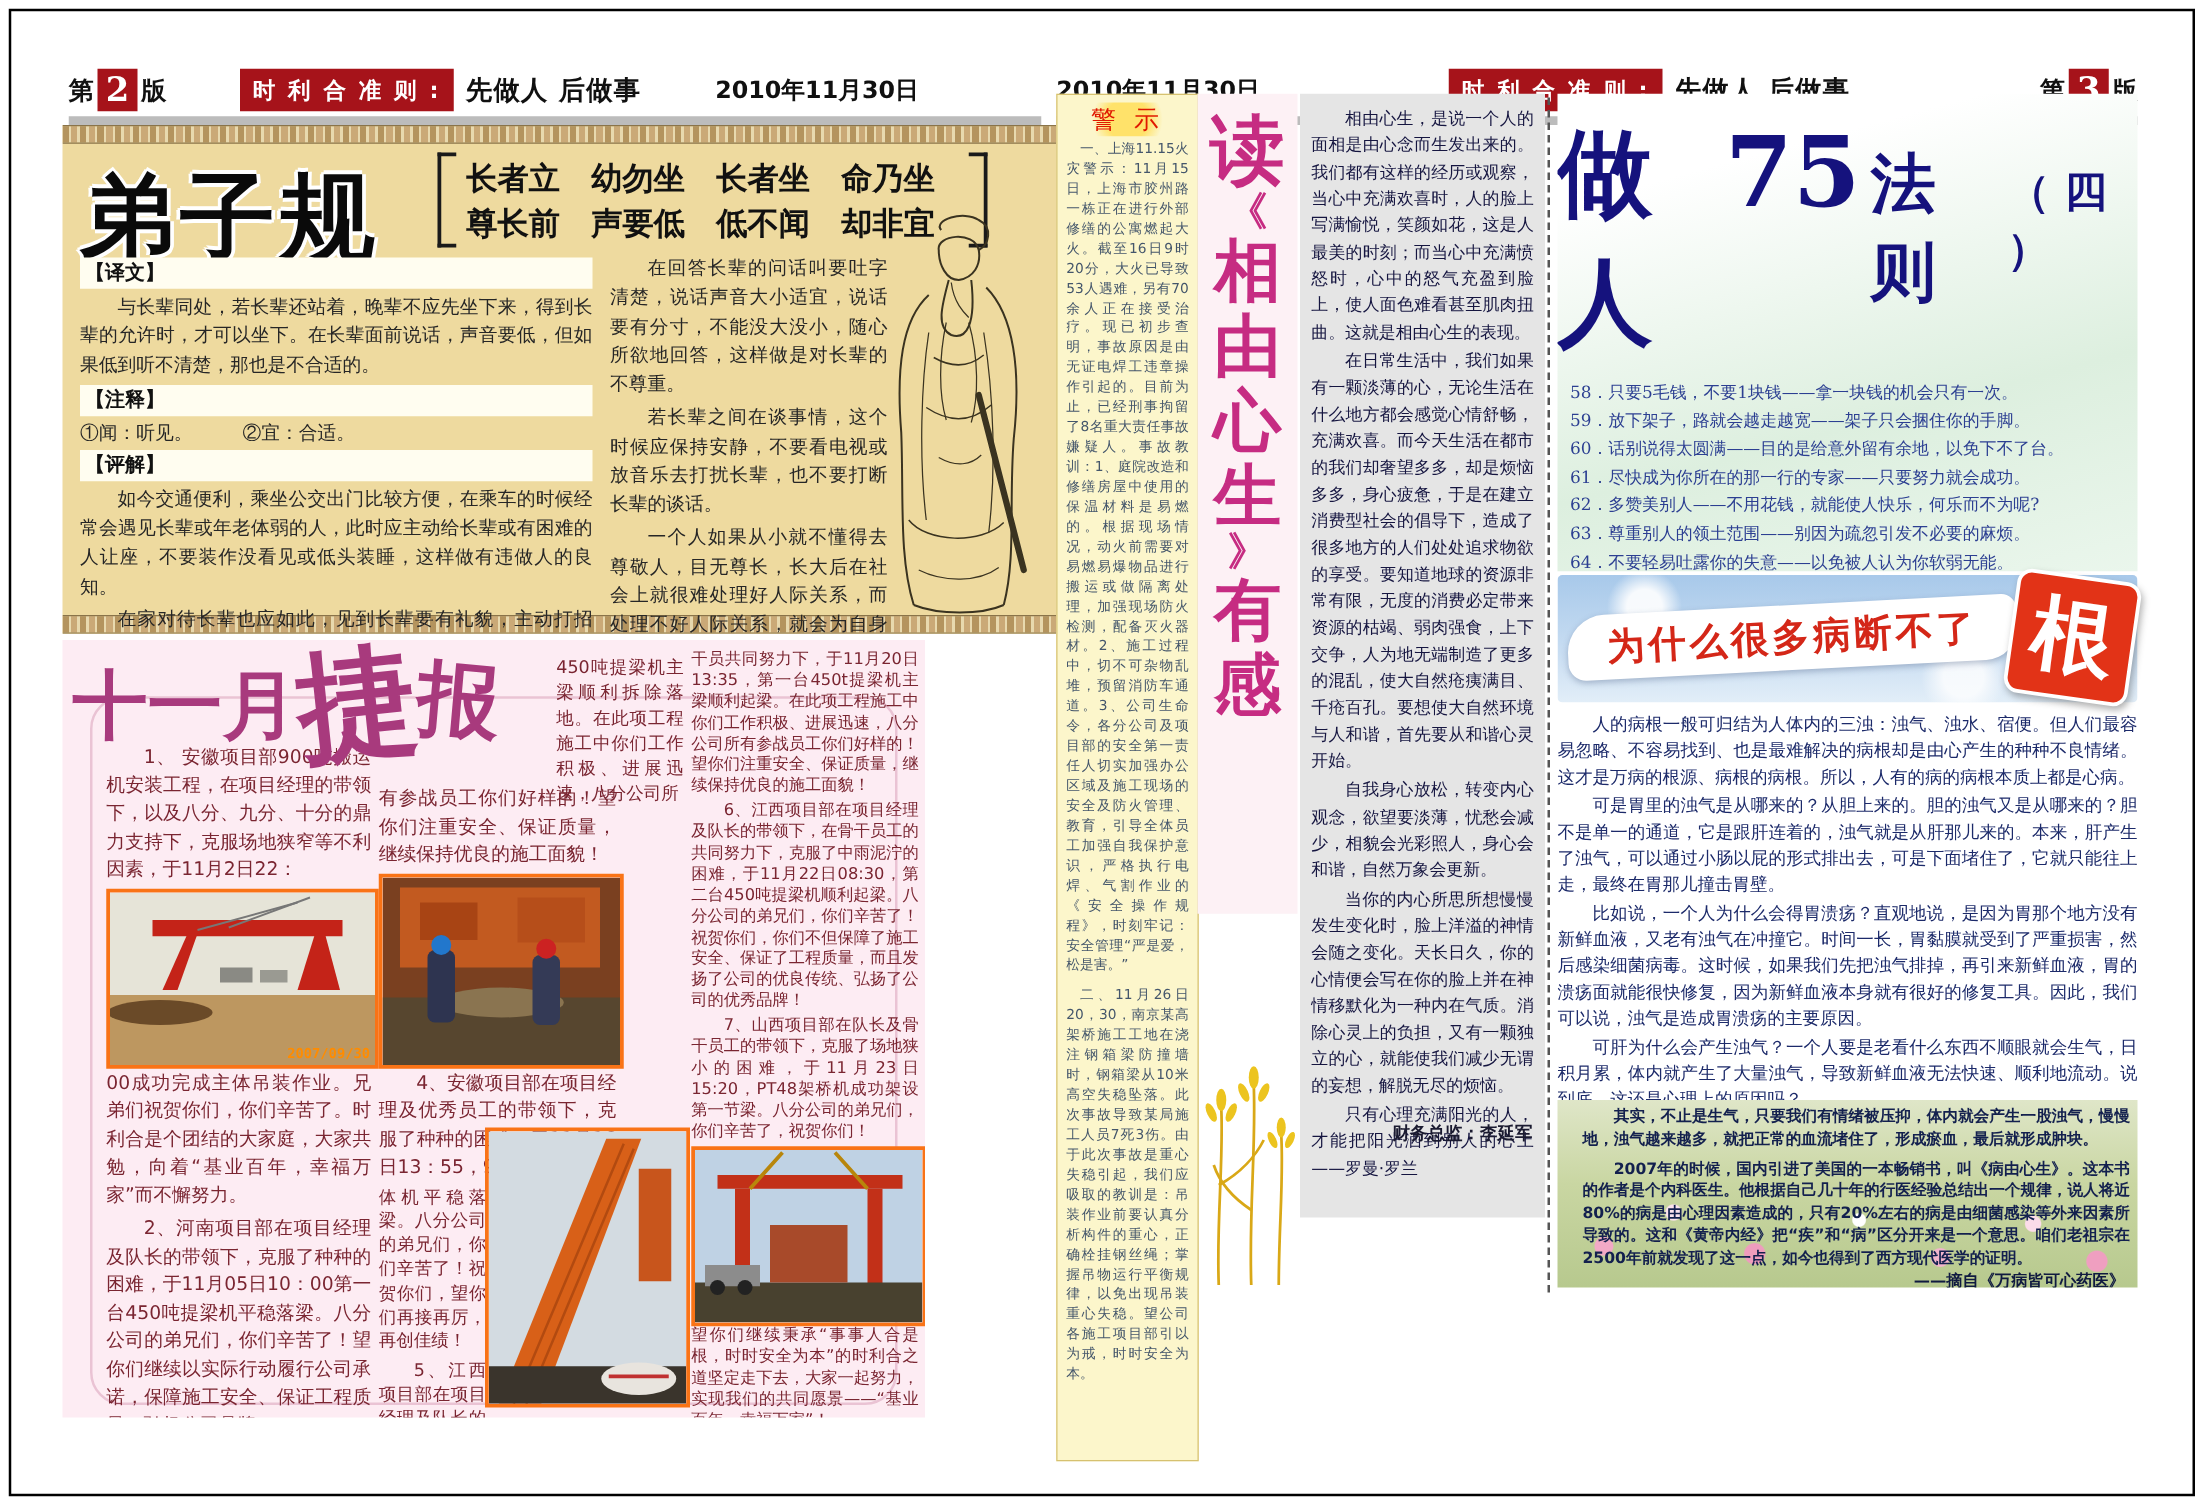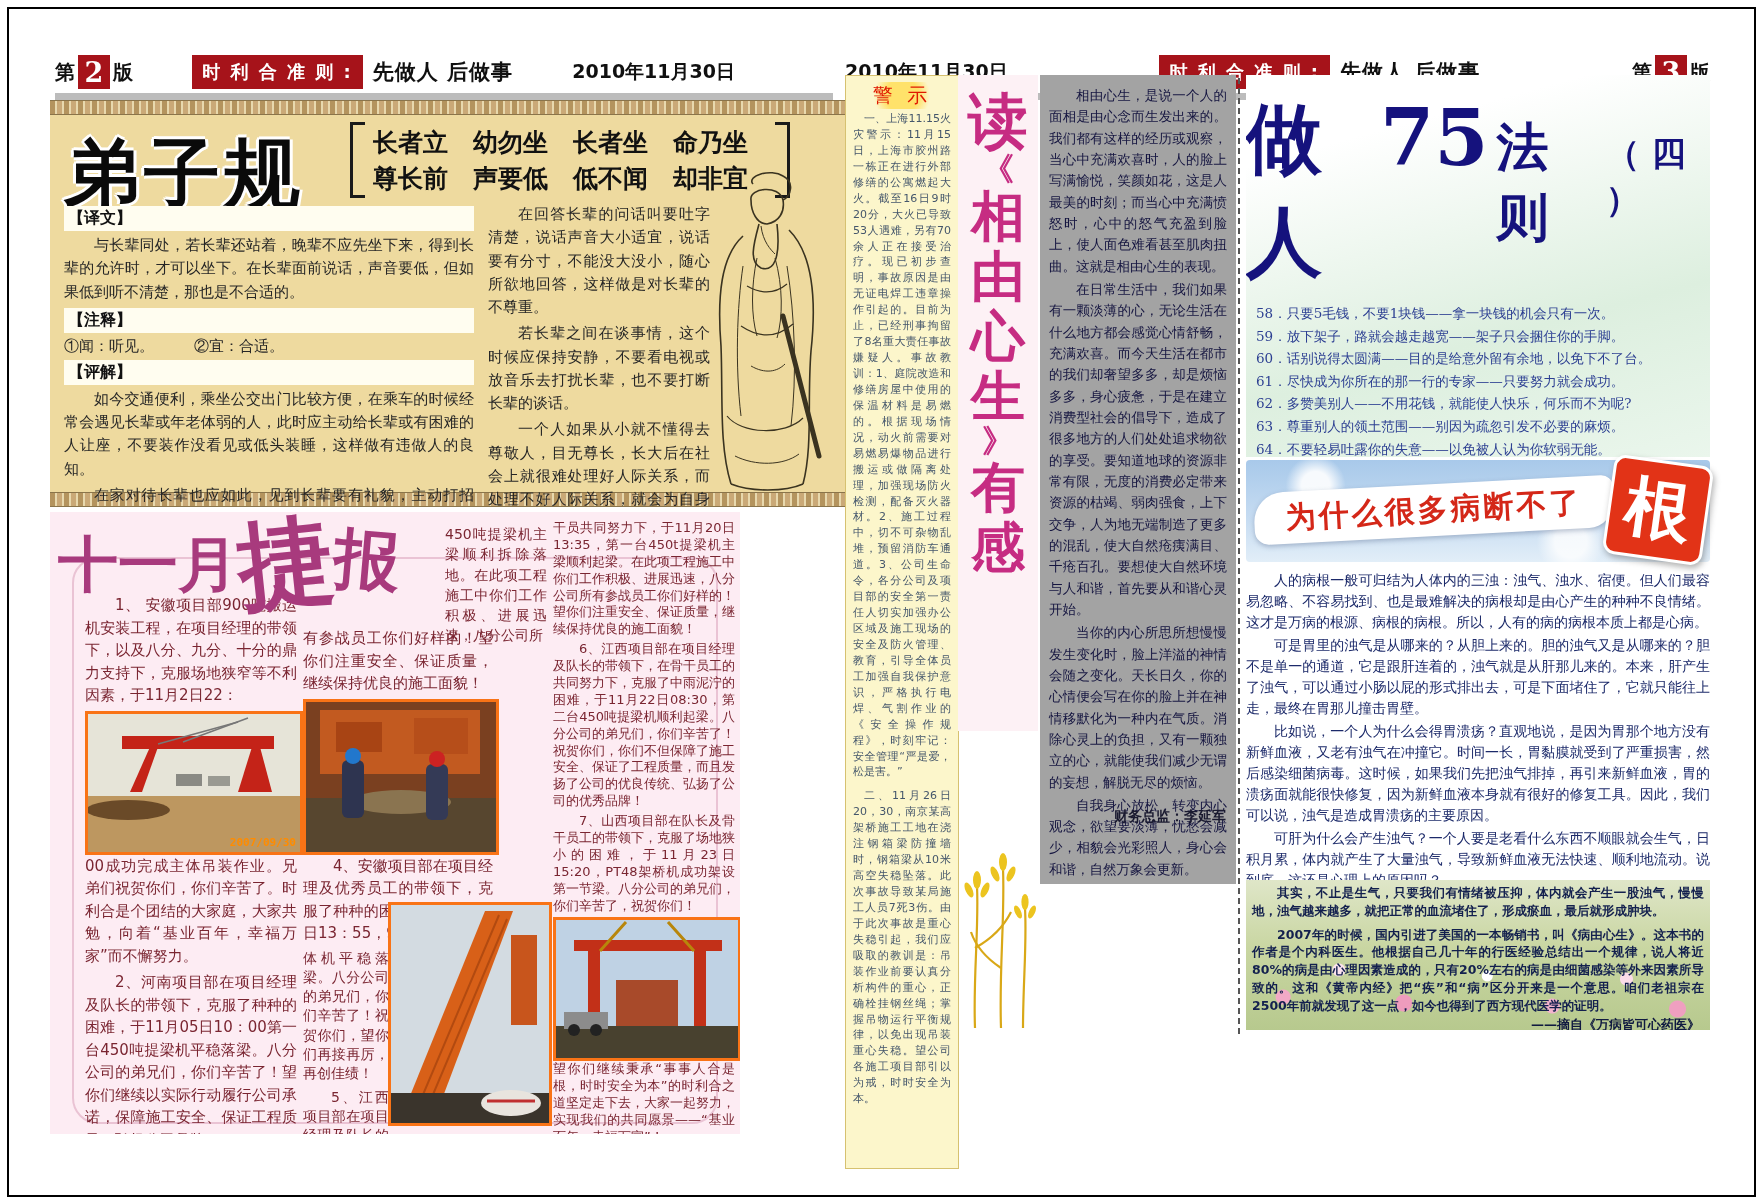--- a/index.html
+++ b/index.html
@@ -68,21 +68,21 @@
   .warn-title{margin:6px auto 2px auto;width:70px;text-align:center;font-size:20px;font-weight:400;color:#e01800;
               letter-spacing:4px;background:radial-gradient(circle,#ffe26a 0 45%,rgba(255,226,106,0) 75%);}
   .warn p{margin:2px 7px 8px 7px;font-size:11px;line-height:1.45;color:#44566b;text-align:justify;text-indent:1em;}
   .vtitle{position:absolute;left:958px;top:75px;width:80px;height:640px;background:#fdf1f5;
           display:flex;flex-direction:column;align-items:center;gap:6px;padding-top:16px;}
   .vc{color:#c62c82;font-weight:900;font-size:54px;line-height:1;font-family:"DejaVu Serif",serif;}
   .vc.b{font-size:60px;} .vc.s{font-size:32px;line-height:.8;}
   .wheat{position:absolute;left:953px;top:828px;}
 
   
-  .essay{position:absolute;left:1040px;top:75px;width:196px;height:809px;background:#a3a3a3;overflow:hidden;}
+  .essay{position:absolute;left:1040px;top:75px;width:196px;height:899px;background:#e5e5e5;overflow:hidden;}
   .essay p{margin:0 0 2px 0;padding:0 9px;font-size:13.5px;line-height:1.58;color:#151540;text-align:justify;text-indent:2em;}
   .essay p:first-of-type{padding-top:10px;}
   .sig{position:absolute;right:10px;bottom:58px;font-size:14px;font-weight:bold;color:#1a1a30;}
 
   .dash-div{position:absolute;left:1238px;top:78px;height:956px;border-left:2px dashed #555;}
 
   
   .rules{position:absolute;left:1246px;top:75px;width:464px;height:382px;overflow:hidden;
          background:linear-gradient(165deg,#ffffff 0%,#ffffff 18%,#ddefdf 65%,#eaf6ec 100%);}
   .rules-title{display:flex;justify-content:center;align-items:baseline;gap:8px;margin-top:14px;
@@ -111,21 +111,21 @@
   .flowers{position:absolute;left:1246px;top:880px;width:464px;height:150px;overflow:hidden;
            background:
              radial-gradient(circle at 8% 78%,#f2a9c6 0 7px,rgba(0,0,0,0) 8px),
              radial-gradient(circle at 20% 60%,#fce3ee 0 6px,rgba(0,0,0,0) 7px),
              radial-gradient(circle at 34% 82%,#ee9cbd 0 8px,rgba(0,0,0,0) 9px),
              radial-gradient(circle at 52% 64%,#fff 0 5px,rgba(0,0,0,0) 6px),
              radial-gradient(circle at 66% 84%,#f3b4cd 0 7px,rgba(0,0,0,0) 8px),
              radial-gradient(circle at 82% 66%,#fbdce9 0 6px,rgba(0,0,0,0) 7px),
              radial-gradient(circle at 93% 86%,#ef9fc0 0 8px,rgba(0,0,0,0) 9px),
              linear-gradient(180deg,#dfe6c8 0%,#c9d6a2 45%,#b7c98e 100%);}
-  .flowers p{margin:0 0 2px 0;padding:4px 6px 0 6px;font-size:12.5px;line-height:1.42;color:#13204e;
+  .flowers p{margin:0 0 2px 0;padding:4px 6px 0 20px;font-size:12.5px;line-height:1.42;color:#13204e;
              text-align:justify;text-indent:2em;font-weight:bold;}
   .attrib{text-align:right;padding-right:10px;font-size:13px;font-weight:bold;color:#101a40;margin-top:2px;}
 </style>
 </head>
 <body>
 
 <div class="sheet">
   <div class="frame"></div>
 
   <div class="hdr" style="left:55px;width:680px;justify-content:space-between;">
@@ -336,22 +336,22 @@
       <ellipse cx="58" cy="46" rx="3.4" ry="8" transform="rotate(25 58 46)"></ellipse>
       <ellipse cx="72" cy="74" rx="3.6" ry="8"></ellipse>
         <ellipse cx="65" cy="84" rx="3" ry="7" transform="rotate(-25 65 84)"></ellipse>
       <ellipse cx="79" cy="84" rx="3" ry="7" transform="rotate(25 79 84)"></ellipse>
     </g>
   </svg>
 
   <div class="essay">
     <p>相由心生，是说一个人的面相是由心念而生发出来的。我们都有这样的经历或观察，当心中充满欢喜时，人的脸上写满愉悦，笑颜如花，这是人最美的时刻；而当心中充满愤怒时，心中的怒气充盈到脸上，使人面色难看甚至肌肉扭曲。这就是相由心生的表现。</p>
     <p>在日常生活中，我们如果有一颗淡薄的心，无论生活在什么地方都会感觉心情舒畅，充满欢喜。而今天生活在都市的我们却奢望多多，却是烦恼多多，身心疲惫，于是在建立消费型社会的倡导下，造成了很多地方的人们处处追求物欲的享受。要知道地球的资源非常有限，无度的消费必定带来资源的枯竭、弱肉强食，上下交争，人为地无端制造了更多的混乱，使大自然疮痍满目、千疮百孔。要想使大自然环境与人和谐，首先要从和谐心灵开始。</p>
+    <p>自我身心放松，转变内心观念，欲望要淡薄，忧愁会减少，相貌会光彩照人，身心会和谐，自然万象会更新。</p>
     <p>当你的内心所思所想慢慢发生变化时，脸上洋溢的神情会随之变化。天长日久，你的心情便会写在你的脸上并在神情移默化为一种内在气质。消除心灵上的负担，又有一颗独立的心，就能使我们减少无谓的妄想，解脱无尽的烦恼。</p>
-    <p>自我身心放松，转变内心观念，欲望要淡薄，忧愁会减少，相貌会光彩照人，身心会和谐，自然万象会更新。</p>
     <p>只有心理充满阳光的人，才能把阳光洒到别人的心上——罗曼·罗兰</p>
     <div class="sig">财务总监：李延军</div>
   </div>
 
   <div class="dash-div"></div>
 
   <div class="rules">
     <div class="rules-title">
       <span class="rt1">做人</span>
       <span class="rt2">75</span>

